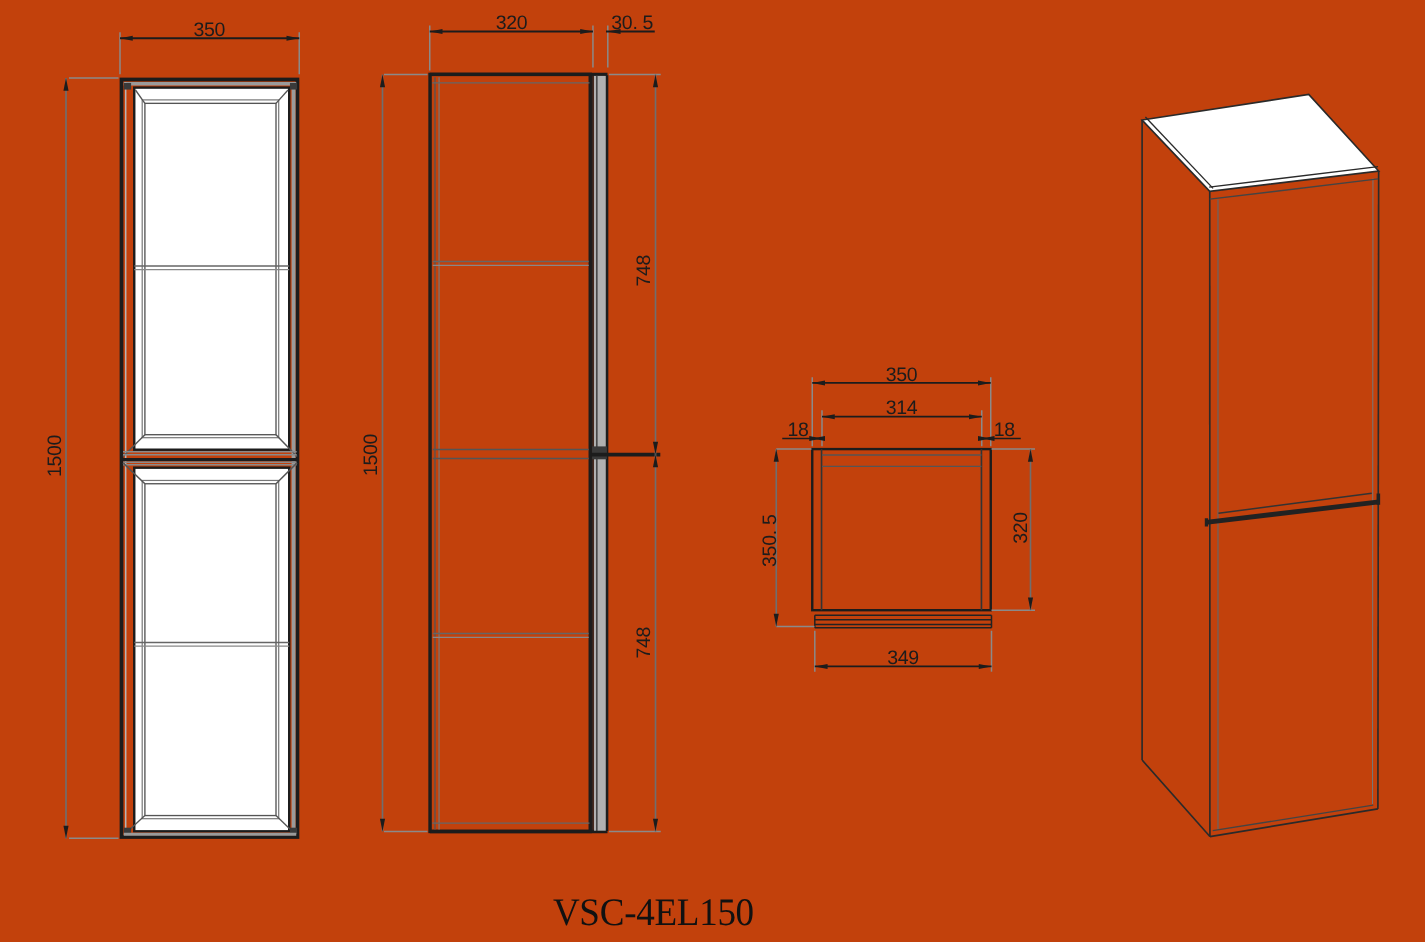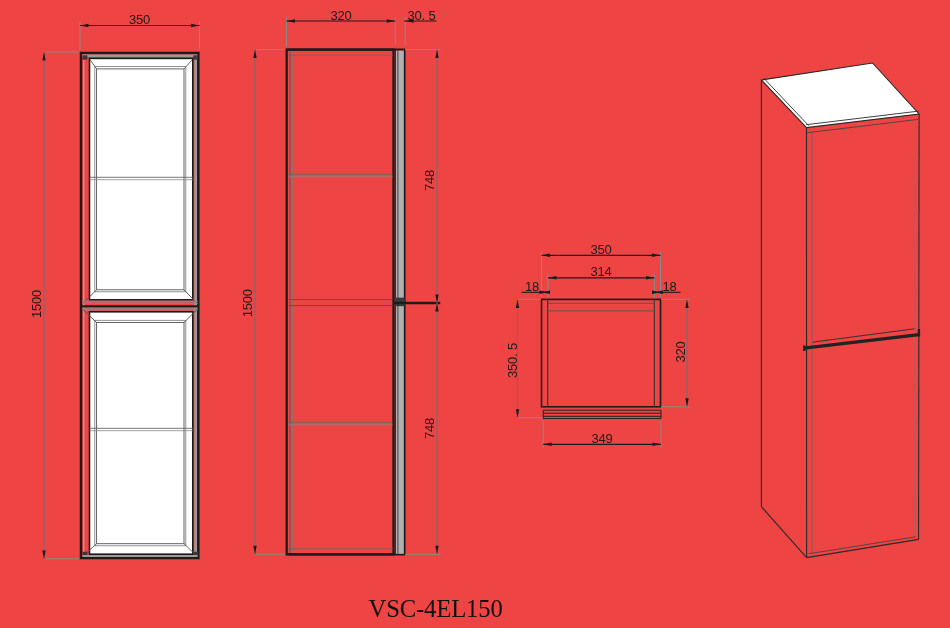--- a/index.html
+++ b/index.html
@@ -1,16 +1,16 @@
 <!DOCTYPE html>
 <html><head>
 <meta charset="utf-8">
 <style>
   html,body{margin:0;padding:0;background:#ffffff;}
-  .page{position:relative;width:950px;height:628px;background:#ef4444;overflow:hidden;}
+  .page{position:relative;width:950px;height:628px;background:#c2410c;overflow:hidden;}
   svg{position:absolute;left:0;top:0;}
   text{font-family:"Liberation Sans",sans-serif;font-size:13px;fill:#1c1c1c;letter-spacing:-0.2px;}
 </style>
 </head>
 <body>
 <div class="page">
 <svg width="950" height="628" viewBox="0 0 950 628">
 
 <g>
   <line x1="80" y1="21.5" x2="80" y2="49.5" stroke="#8a8a8a" stroke-width="1"></line>

